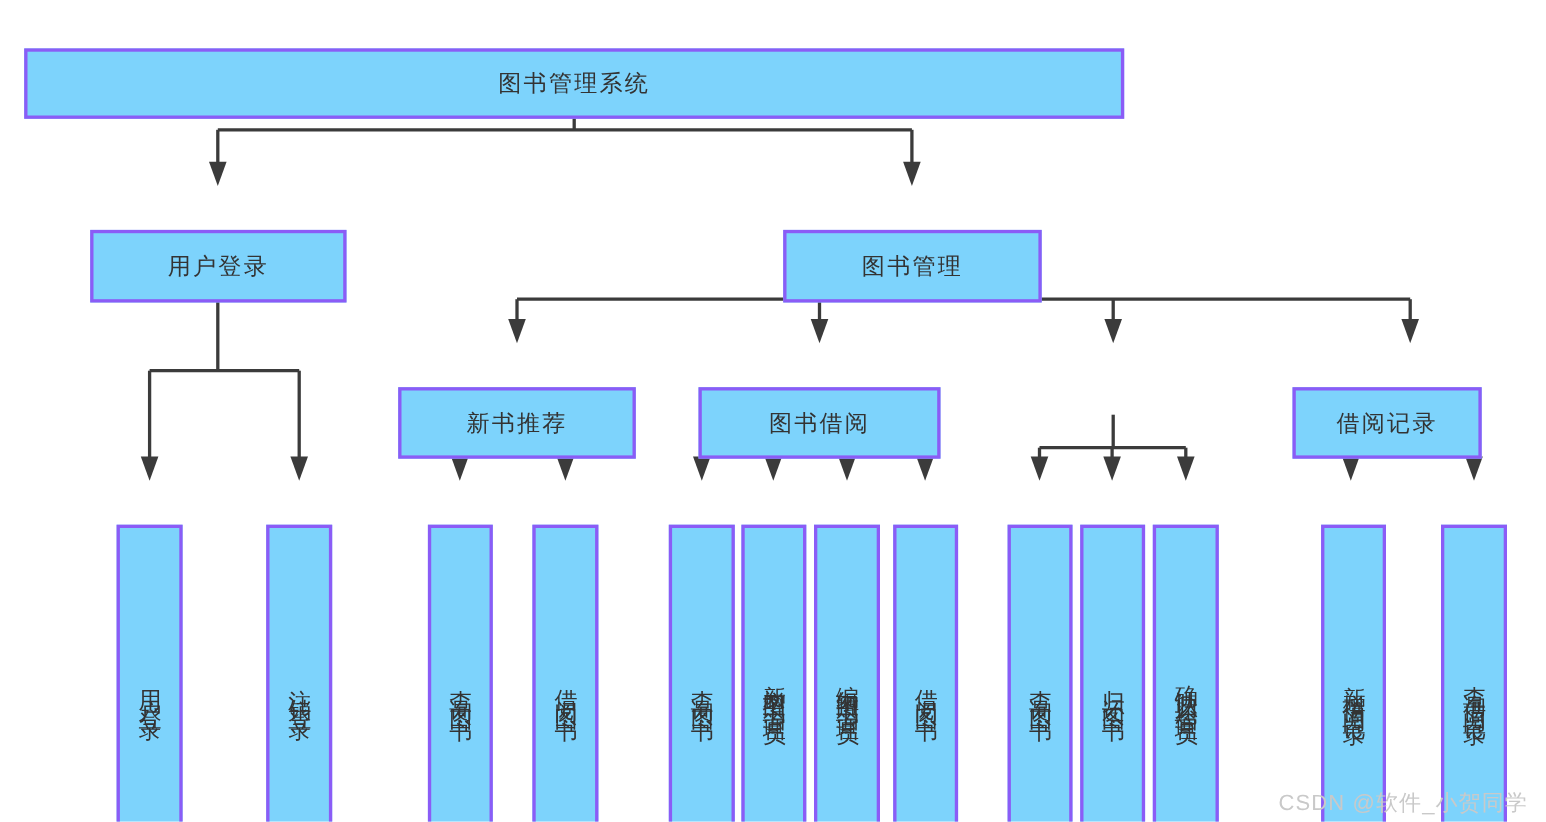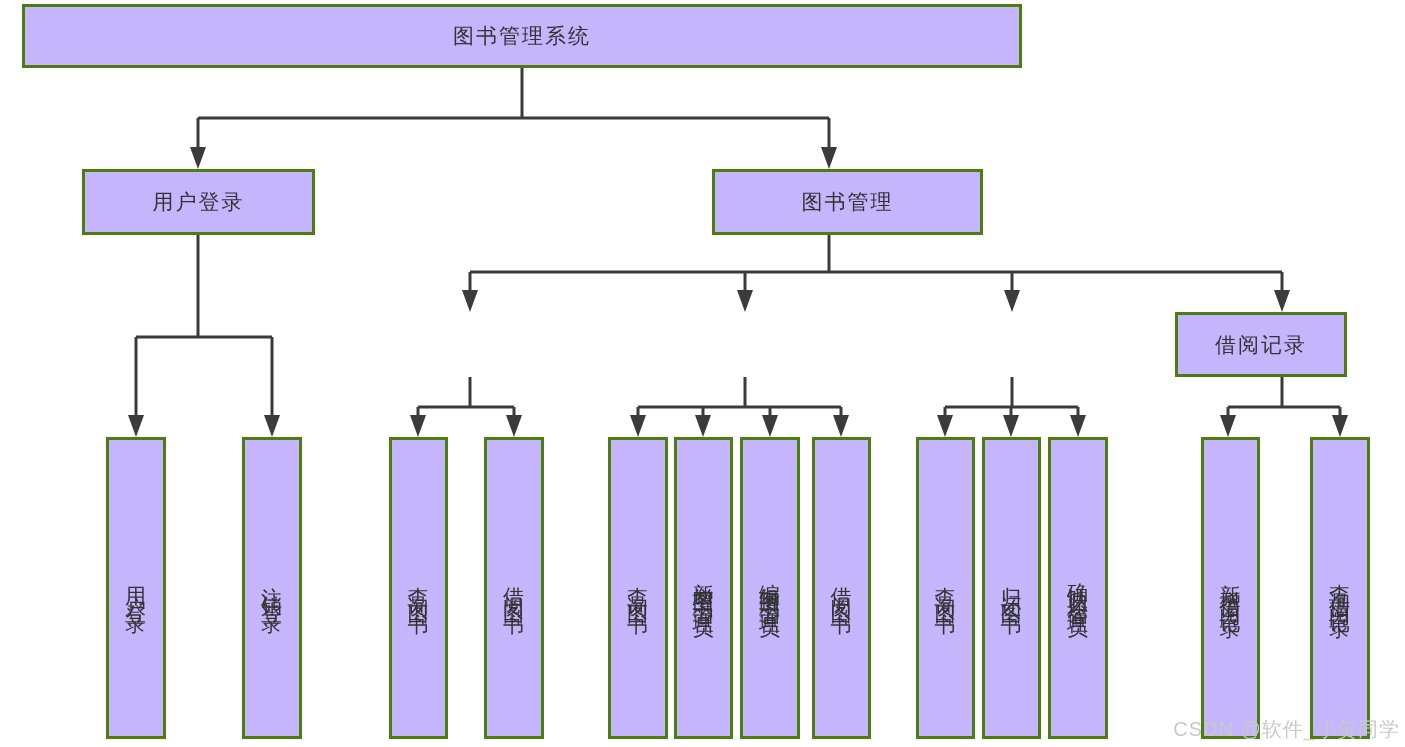--- a/index.html
+++ b/index.html
@@ -7,40 +7,41 @@
     position: relative;
     width: 1405px;
     height: 747px;
     background: #ffffff;
     font-family: "Liberation Sans", "DejaVu Sans", sans-serif;
     overflow: hidden;
   }
   .wires { position: absolute; left: 0; top: 0; }
   .box {
     position: absolute;
-    background: #c4b5fd;
-    border: 3px solid #4d7c0f;
+    background: #7dd3fc;
+    border: 3px solid #8b5cf6;
     box-sizing: border-box;
     display: flex;
     align-items: center;
     justify-content: center;
     color: #333333;
     z-index: 2;
+    margin-top: 40px;
   }
   .hbox { font-size: 21px; letter-spacing: 2px; white-space: nowrap; }
   .vbox {
     writing-mode: vertical-rl;
     font-size: 21px;
     letter-spacing: 9px;
     line-height: 1;
     white-space: nowrap;
   }
   .watermark {
     position: absolute;
-    right: 5px;
+    right: 16px;
     bottom: 4px;
     font-size: 20px;
     color: #c9c9c9;
     letter-spacing: 1px;
     z-index: 3;
     white-space: nowrap;
   }
 </style>
 </head>
 <body>
@@ -112,22 +113,24 @@
       <path d="M1003,415 L1019,415 L1011,437 Z"></path>
       <path d="M1070,415 L1086,415 L1078,437 Z"></path>
       <path d="M1220,415 L1236,415 L1228,437 Z"></path>
       <path d="M1332,415 L1348,415 L1340,437 Z"></path>
     </g>
   </svg>
 
   <div class="box hbox" style="left:22px; top:4px; width:1000px; height:64px;">图书管理系统</div>
 
   <div class="box hbox" style="left:82px; top:169px; width:233px; height:66px;">用户登录</div>
-  <div class="box hbox" style="left:712px; top:169px; width:271px; height:66px;">图书管理</div>
+  <div class="box hbox" style="left:712px; top:169px; width:235px; height:66px;">图书管理</div>
 
+  <div class="box hbox" style="left:362px; top:312px; width:216px; height:65px;">新书推荐</div>
+  <div class="box hbox" style="left:635px; top:312px; width:220px; height:65px;">图书借阅</div>
   <div class="box hbox" style="left:1175px; top:312px; width:172px; height:65px;">借阅记录</div>
 
   <div class="box vbox" style="left:106px; top:437px; width:60px; height:302px;">用户登录</div>
   <div class="box vbox" style="left:242px; top:437px; width:60px; height:302px;">注销登录</div>
 
   <div class="box vbox" style="left:389px; top:437px; width:59px; height:302px;">查询图书</div>
   <div class="box vbox" style="left:484px; top:437px; width:60px; height:302px;">借阅图书</div>
 
   <div class="box vbox" style="left:608px; top:437px; width:60px; height:302px;">查询图书</div>
   <div class="box vbox" style="left:674px; top:437px; width:59px; height:302px; letter-spacing:5px;">新增图书（管理员）</div>

